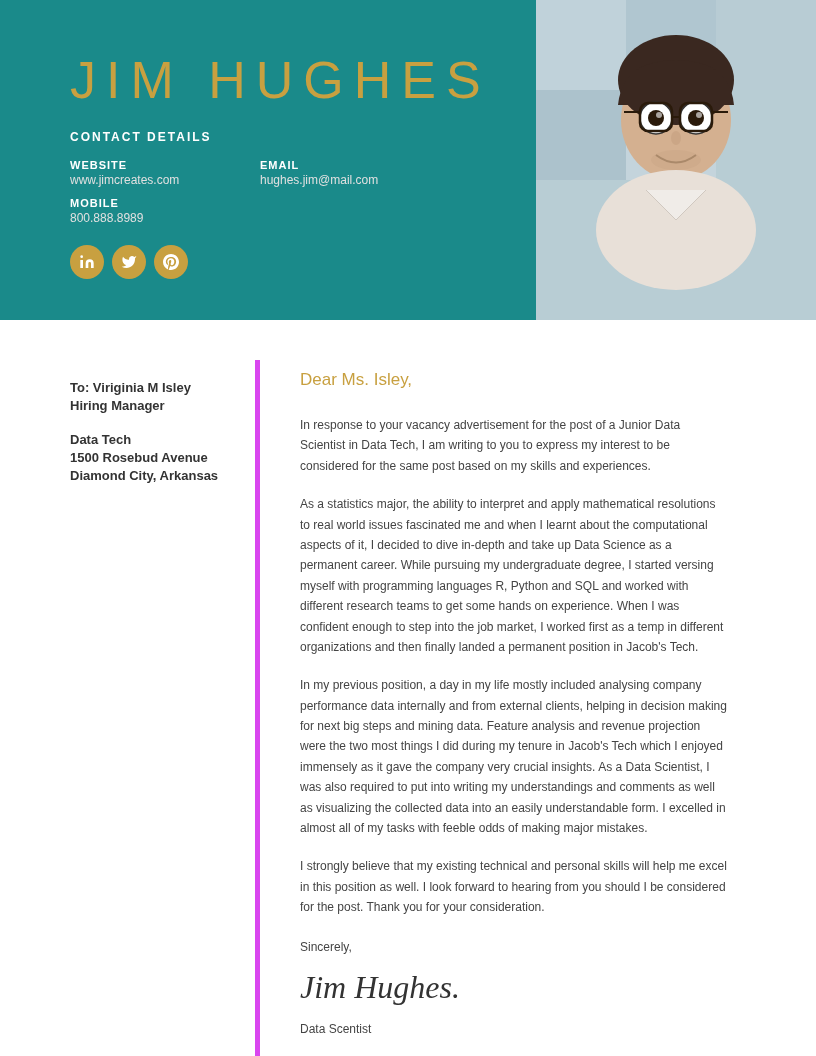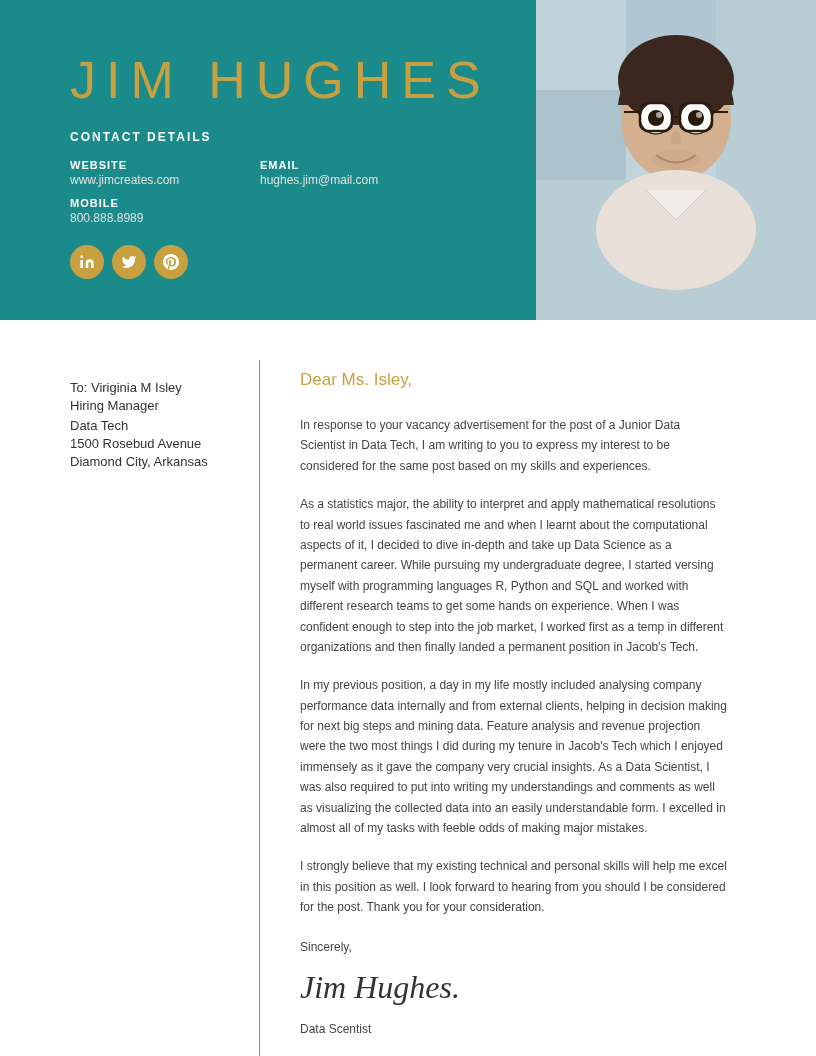--- a/index.html
+++ b/index.html
@@ -110,33 +110,34 @@
       width: 100%;
       padding: 40px 0;
       display: flex;
       min-height: 680px;
     }
 
     .left-column {
       width: 260px;
       min-width: 260px;
       padding: 20px 30px 20px 70px;
-      border-right: 1px solid #d946ef;
+      border-right: 5px solid #d946ef;
+      font-weight: bold;
     }
 
     .recipient-name {
       font-size: 13px;
       color: #333;
       margin-bottom: 3px;
     }
 
     .recipient-title {
       font-size: 13px;
       color: #333;
-      margin-bottom: 5px;
+      margin-bottom: 19px;
     }
 
     .recipient-company {
       font-size: 13px;
       color: #333;
       margin-bottom: 3px;
     }
 
     .recipient-address {
       font-size: 13px;

